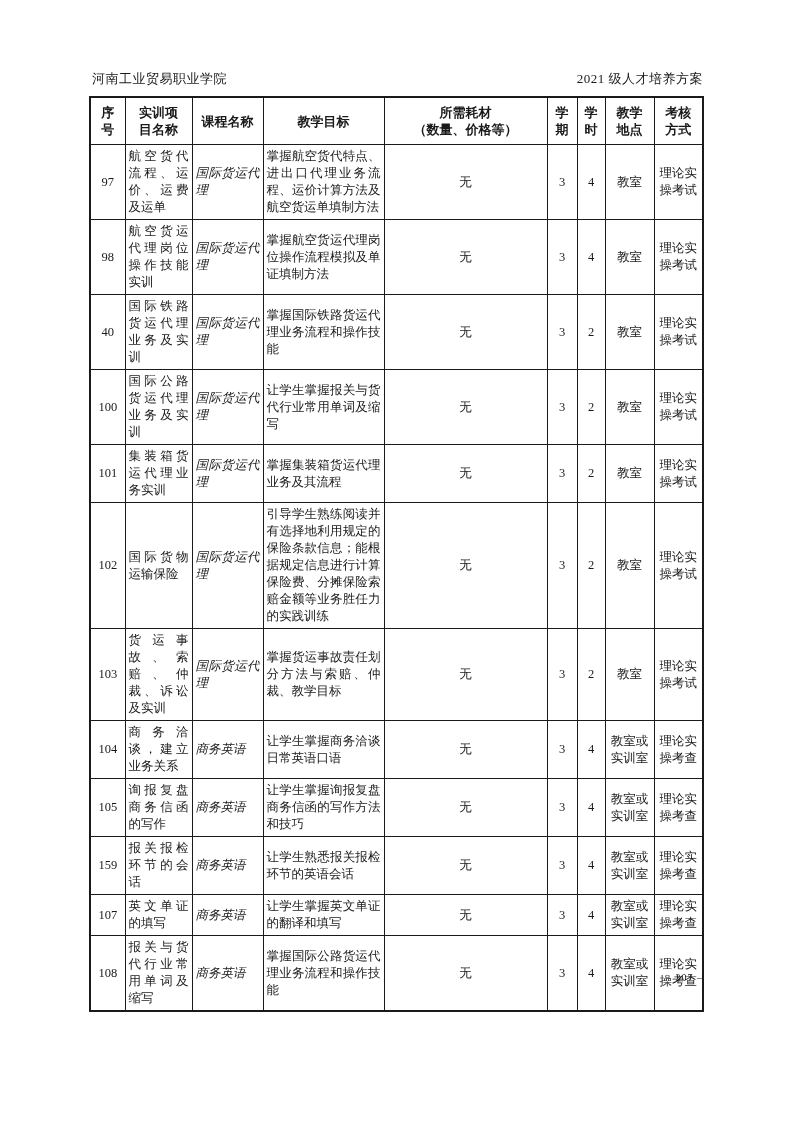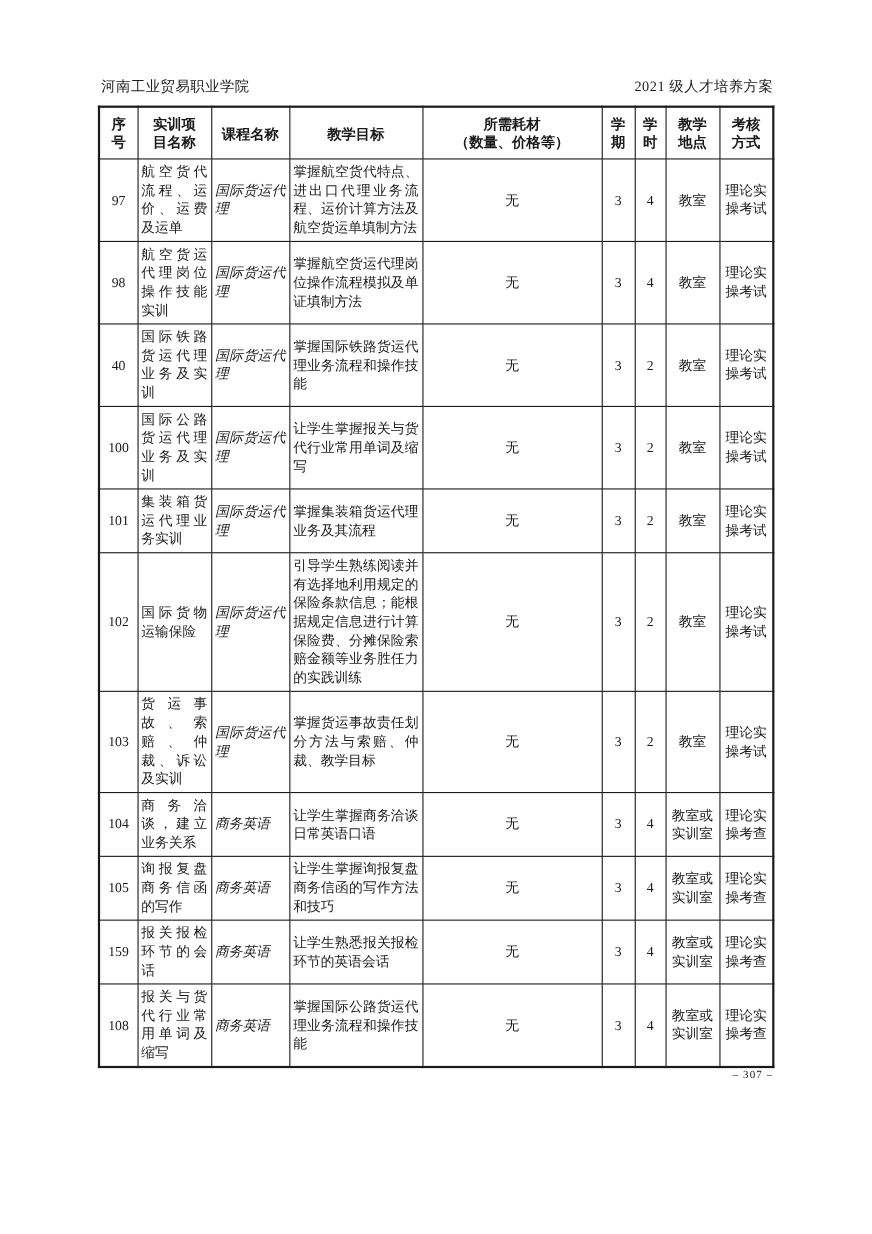--- a/index.html
+++ b/index.html
@@ -187,20 +187,31 @@
           <td class="col-name">报关报检环节的会话</td>
           <td class="col-course">商务英语</td>
           <td class="col-goal">让学生熟悉报关报检环节的英语会话</td>
           <td class="col-consumables">无</td>
           <td class="col-semester">3</td>
           <td class="col-hours">4</td>
           <td class="col-location">教室或实训室</td>
           <td class="col-assessment">理论实操考查</td>
         </tr>
         <tr>
+          <td class="col-no">107</td>
+          <td class="col-name">英文单证的填写</td>
+          <td class="col-course">商务英语</td>
+          <td class="col-goal">让学生掌握英文单证的翻译和填写</td>
+          <td class="col-consumables">无</td>
+          <td class="col-semester">3</td>
+          <td class="col-hours">4</td>
+          <td class="col-location">教室或实训室</td>
+          <td class="col-assessment">理论实操考查</td>
+        </tr>
+        <tr>
           <td class="col-no">108</td>
           <td class="col-name">报关与货代行业常用单词及缩写</td>
           <td class="col-course">商务英语</td>
           <td class="col-goal">掌握国际公路货运代理业务流程和操作技能</td>
           <td class="col-consumables">无</td>
           <td class="col-semester">3</td>
           <td class="col-hours">4</td>
           <td class="col-location">教室或实训室</td>
           <td class="col-assessment">理论实操考查</td>
         </tr>

